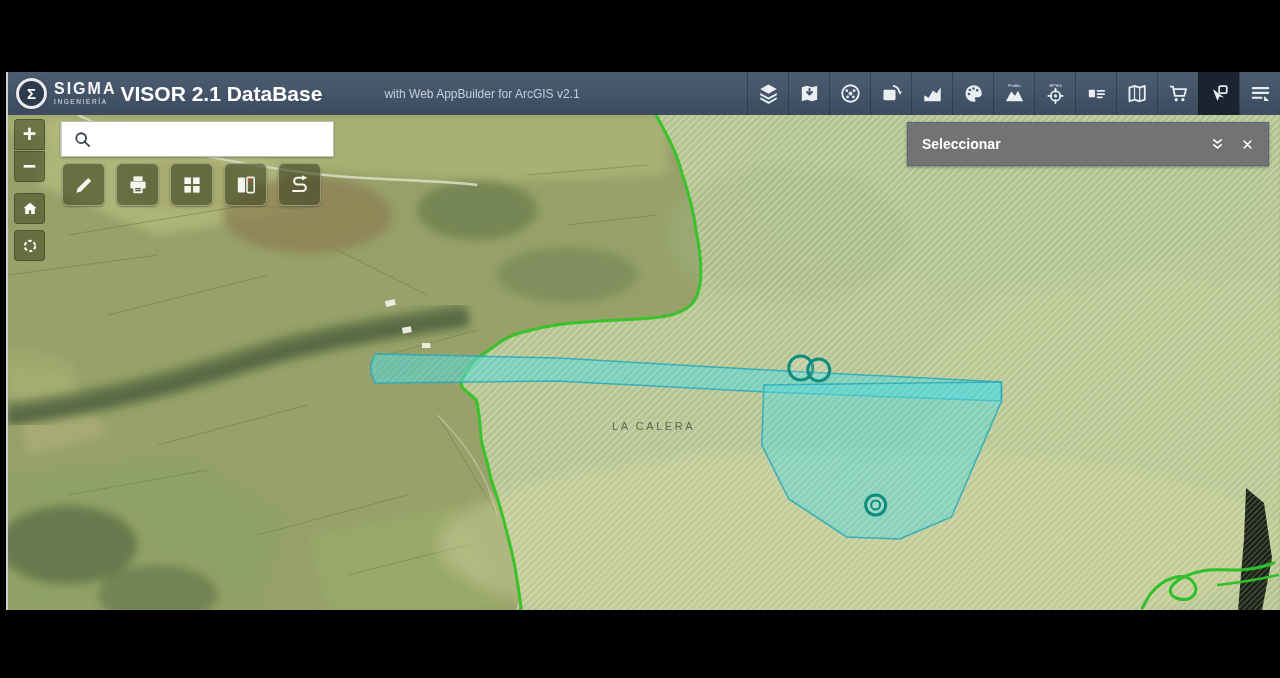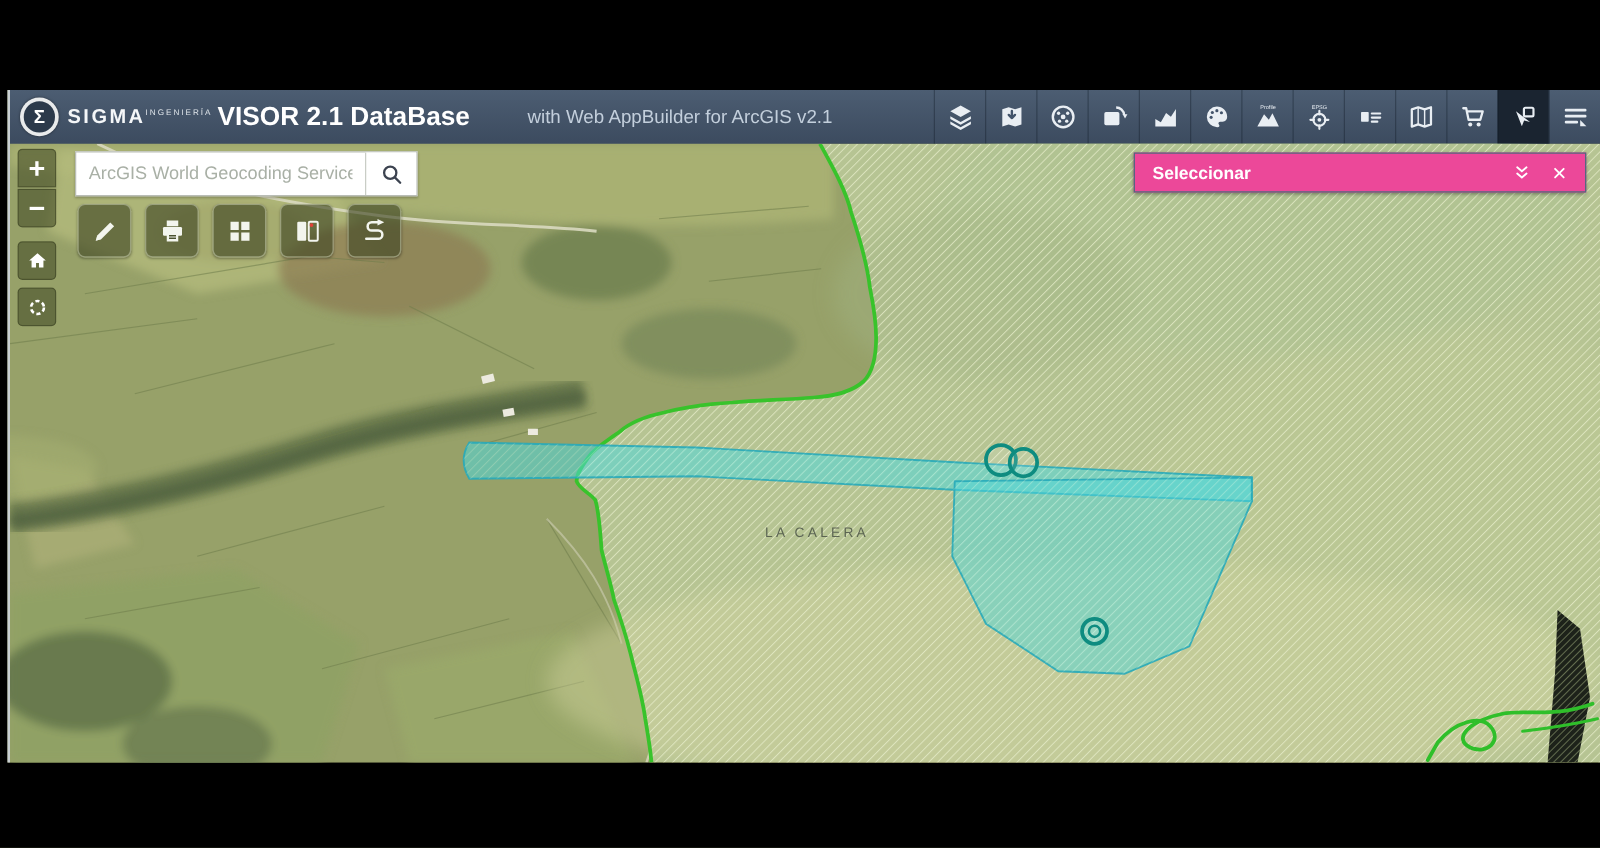--- a/index.html
+++ b/index.html
@@ -5,25 +5,25 @@
   html,body{margin:0;padding:0;background:#000;}
   body{width:1280px;height:678px;overflow:hidden;font-family:"Liberation Sans",sans-serif;position:relative;}
   .stage{position:absolute;left:0;top:0;width:1280px;height:678px;background:#000;}
   .app{position:absolute;left:6px;top:72px;width:1274px;height:538px;border-left:2px solid #c9cfd3;box-sizing:border-box;background:#97a169;}
 
   
   .appheader{position:absolute;left:0;top:0;right:0;height:43px;background:linear-gradient(#4c5d72,#3c4b5f);display:flex;align-items:center;z-index:30;}
   .logo-wrap{display:flex;align-items:center;padding-left:8px;gap:7px;}
   .logo-circle{width:31px;height:31px;border-radius:50%;background:#e9ebec;display:flex;align-items:center;justify-content:center;box-shadow:0 0 2px rgba(0,0,0,.5);}
   .logo-inner{width:25px;height:25px;border-radius:50%;background:#2c3a4b;color:#fff;font-weight:bold;font-size:15px;display:flex;align-items:center;justify-content:center;}
-  .brand-block{display:flex;flex-direction:row;line-height:1;}
+  .brand-block{display:flex;flex-direction:column;line-height:1;}
   .brand{color:#f4f6f8;font-weight:bold;font-size:16px;letter-spacing:2px;}
   .brand-sub{color:#dfe5ea;font-size:6.5px;letter-spacing:1.6px;margin-top:2px;}
   .app-title{color:#ffffff;font-size:21px;font-weight:bold;margin-left:4px;white-space:nowrap;}
-  .app-subtitle{color:#c3cfdc;font-size:15px;margin-left:46px;white-space:nowrap;}
+  .app-subtitle{color:#c3cfdc;font-size:12px;margin-left:62px;white-space:nowrap;}
   .toolbar{margin-left:auto;display:flex;height:100%;}
   .tb-btn{width:41px;height:100%;display:flex;align-items:center;justify-content:center;border-left:1px solid rgba(15,24,35,.35);cursor:pointer;box-sizing:border-box;}
   .tb-btn.active{background:#1a2430;}
   .tb-btn svg{width:23px;height:23px;fill:#e9eef3;stroke:none;}
   .micro{font-family:"Liberation Sans",sans-serif;font-size:4.6px;fill:#e9eef3;}
 
   
   .map{position:absolute;left:0;top:43px;right:0;bottom:0;overflow:hidden;}
   .map-canvas{position:absolute;left:0;top:0;width:100%;height:100%;}
 
@@ -39,21 +39,21 @@
   .searchbar{position:absolute;left:52px;top:6px;width:272px;height:34px;display:flex;background:#fff;border:1px solid #b9bdb6;box-shadow:0 1px 2px rgba(0,0,0,.25);}
   .searchbar input{flex:1;border:none;outline:none;padding:0 10px;font-size:14.5px;font-family:"Liberation Sans",sans-serif;color:#444;min-width:0;background:transparent;}
   .searchbar input::placeholder{color:#a9b0a6;}
   .search-btn{width:40px;border-left:1px solid #c9cdc6;display:flex;align-items:center;justify-content:center;cursor:pointer;background:#fff;}
   .search-btn svg{width:21px;height:21px;}
 
   .toolsrow{position:absolute;left:54px;top:48px;display:flex;gap:11px;}
   .tool-btn{width:41px;height:41px;border-radius:6px;background:rgba(62,68,34,.62);border:1px solid rgba(235,240,215,.4);display:flex;align-items:center;justify-content:center;cursor:pointer;box-shadow:0 1px 2px rgba(0,0,0,.3);}
   .tool-btn svg{width:24px;height:24px;fill:#f3f5ee;}
 
-  .sel-panel{position:absolute;left:899px;top:7px;width:362px;height:32px;background:#ec4899;border:1px solid #55677f;box-shadow:0 1px 3px rgba(0,0,0,.4);display:flex;align-items:center;box-sizing:border-box;}
+  .sel-panel{position:absolute;left:899px;top:7px;width:362px;height:44px;background:#737373;border:1px solid #55677f;box-shadow:0 1px 3px rgba(0,0,0,.4);display:flex;align-items:center;box-sizing:border-box;}
   .sel-title{color:#fff;font-size:14px;font-weight:bold;padding-left:14px;flex:1;}
   .sel-ic{width:30px;display:flex;align-items:center;justify-content:center;cursor:pointer;}
   .sel-ic svg{width:15px;height:15px;stroke:#fff;fill:none;stroke-width:2.4;stroke-linecap:round;}
   .sel-close{margin-right:6px;}
 
   .maplabel{font-family:"Liberation Sans",sans-serif;}
 </style>
 </head>
 <body>
 
@@ -335,21 +335,20 @@
             <use href="#home-icon"></use>
           </svg>
         </div>
       <div class="ctl sq locatebtn">
           <svg>
             <use href="#locate-icon"></use>
           </svg>
         </div>
 
       <div class="searchbar">
-        <input type="text" placeholder="ArcGIS World Geocoding Service" style="">
         <div class="search-btn">
           <svg>
               <use href="#magnifier-icon"></use>
             </svg>
         </div>
       </div>
 
       <div class="toolsrow">
           <div class="tool-btn">
             <svg viewBox="0 0 24 24">

